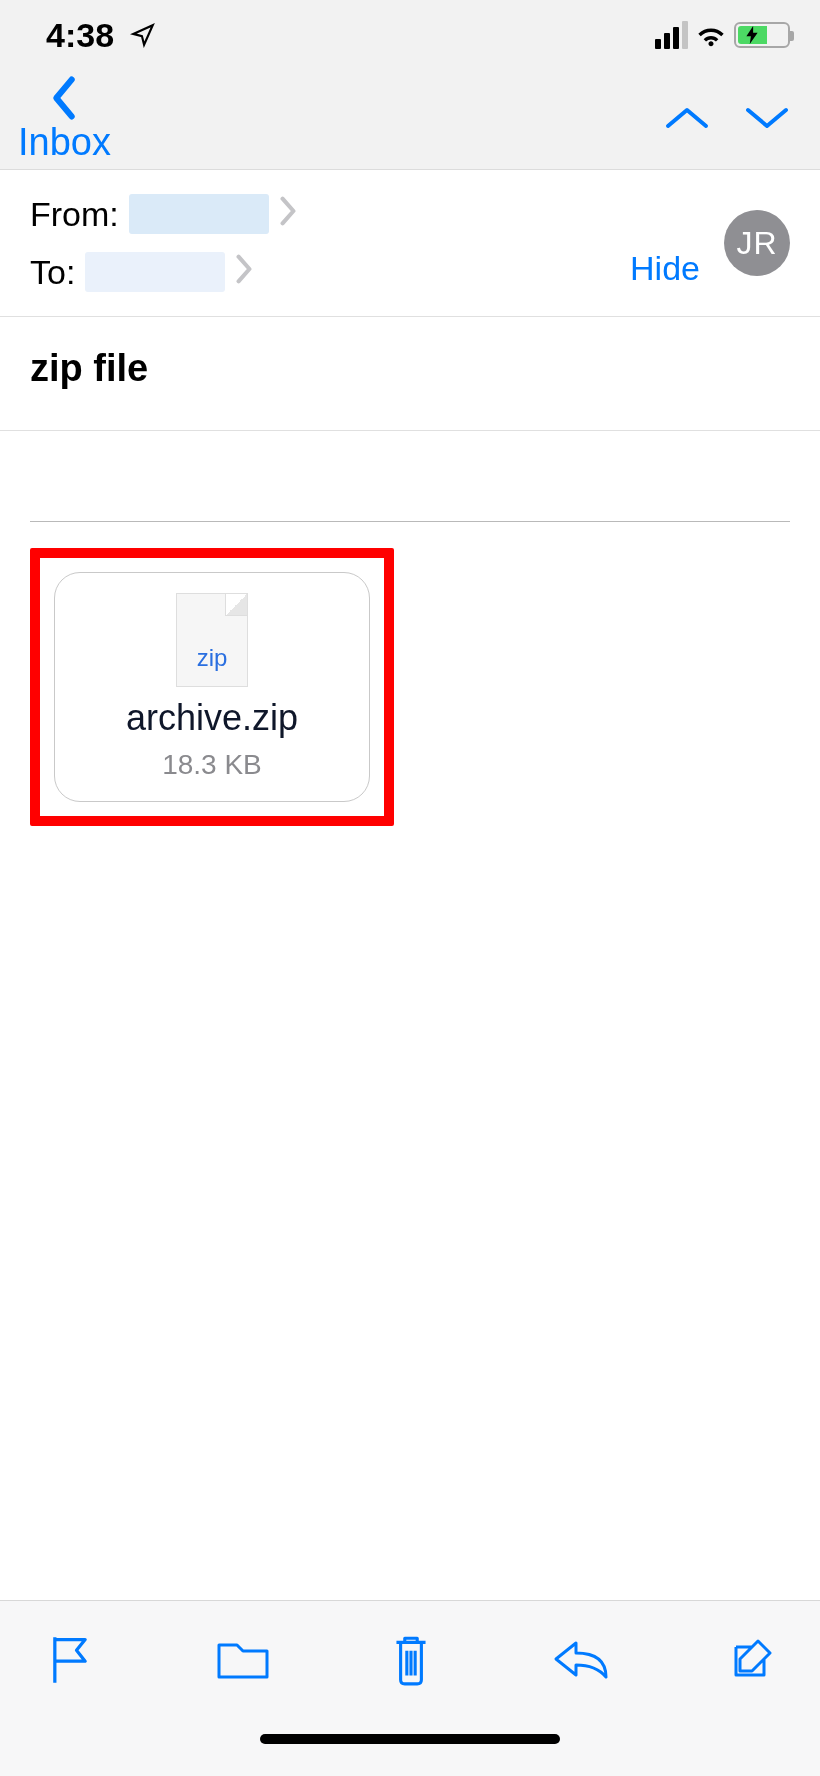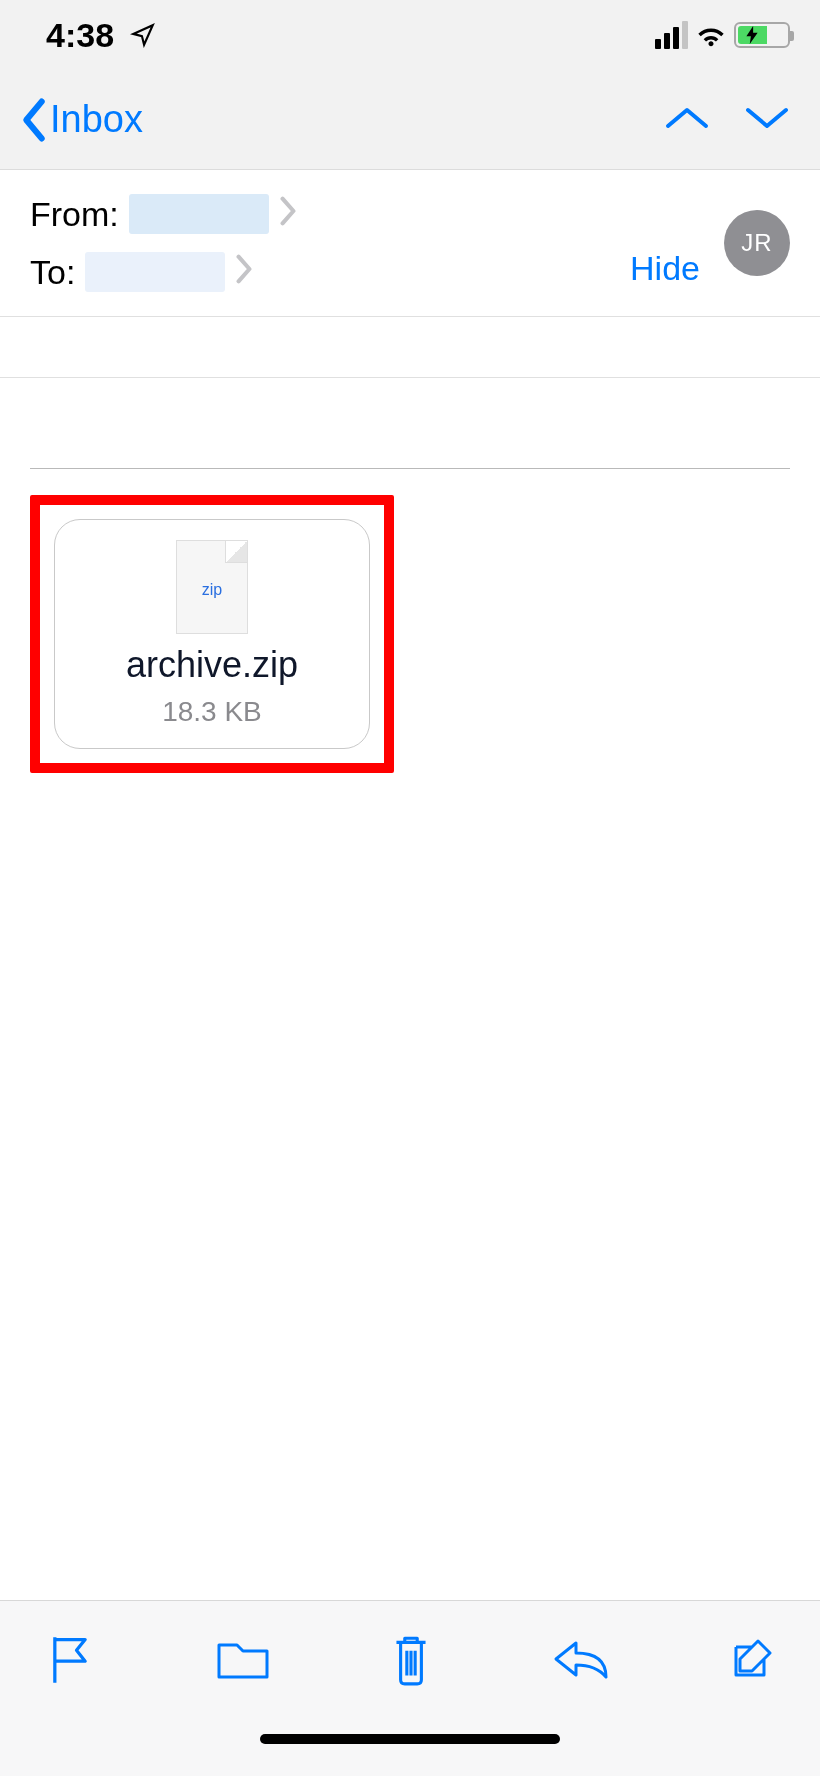--- a/index.html
+++ b/index.html
@@ -14,58 +14,58 @@
   .signal-bars span { width: 6px; background: #000; border-radius: 1px; }
   .signal-bars span:nth-child(1){height:10px;} .signal-bars span:nth-child(2){height:16px;} .signal-bars span:nth-child(3){height:22px;} .signal-bars span:nth-child(4){height:28px;background:#c4c4c4;}
   .wifi-svg { width: 34px; height: 24px; }
   .battery { width: 56px; height: 26px; border: 2px solid #a7a7a7; border-radius: 6px; position: relative; display:flex; align-items:center;}
   .battery::after { content: ""; position: absolute; right: -6px; top: 7px; width: 4px; height: 10px; background: #a7a7a7; border-radius: 0 2px 2px 0; }
   .battery-fill { position: absolute; left: 2px; top: 2px; bottom: 2px; width: 55%; background: #4cd964; border-radius: 3px 0 0 3px; display:flex; align-items:center; justify-content:center;}
   .bolt { color:#000; }
 
   
   .nav-bar { height: 100px; display: flex; align-items: center; justify-content: space-between; padding: 0 30px 0 18px; border-bottom: 1px solid #dcdcdc; }
-  .nav-back { display: flex; align-items: center; color: #007aff; font-size: 38px; gap: 0; }
+  .nav-back { display: flex; align-items: center; color: #007aff; font-size: 38px; gap: 0; flex-direction: column; }
   .nav-back svg { width: 32px; height: 46px; }
   .nav-arrows { display: flex; gap: 34px; }
   .nav-arrows .arrow { color:#007aff; }
   .nav-arrows svg { width: 46px; height: 30px; stroke:#007aff; }
 
   
   .content { flex: 1; background: #fff; overflow: hidden; position:relative;}
   .headers-block { padding: 24px 30px 24px 30px; border-bottom: 1px solid #e0e0e0; display:flex; }
   .headers-left { flex:1; display:flex; flex-direction:column; gap:18px;}
   .hdr-row { display: flex; align-items: center; gap: 10px; font-size: 34px; }
   .hdr-label { color: #000; }
   .hdr-redacted-from { width: 140px; height: 40px; background: #daeaf8; border-radius:3px;}
   .hdr-redacted-to { width: 140px; height: 40px; background: #eaf1fb; border-radius:3px;}
   .hdr-chevron svg { width: 18px; height: 30px; }
   .headers-right { display:flex; align-items:center; gap:24px;margin-left:22px;}
   .hide-link { color:#007aff; font-size:34px; align-self:flex-end; margin-bottom:4px;}
-  .avatar { width: 66px; height:66px; border-radius:50%; background:#8f8f93; color:#fff; display:flex; align-items:center; justify-content:center; font-size:24px; letter-spacing:1px;}
+  .avatar { width: 66px; height:66px; border-radius:50%; background:#8f8f93; color:#fff; display:flex; align-items:center; justify-content:center; font-size:32px; letter-spacing:1px;}
 
   .subject-block { padding: 30px 30px 30px 30px; border-bottom:1px solid #e0e0e0;}
   .subject { font-size:38px; font-weight:700; color:#000; margin-bottom:10px;}
   .datetime { font-size:34px; color:#8a8a8e;}
 
   .body-area { padding: 30px 30px; }
   .spacer { height:60px;}
   .hr-thin { height:1px; background:#b9b9b9; margin-bottom:26px;}
   .virus-row { display:flex; align-items:center; gap:18px; font-size:31px; color:#3a3a3a; }
   .env-wrap { position:relative; width:86px; height:58px;}
   .env-svg { width:86px; height:58px; }
   .check-badge { position:absolute; right:-8px; bottom:-8px; width:34px; height:34px; border-radius:50%; background:#2eb14a; display:flex; align-items:center; justify-content:center;}
   .check-badge svg{ width:20px; height:20px;}
   .avg-link { color:#2a3fc8; text-decoration:underline;}
 
   .highlight-box { border:10px solid #ff0000; margin-top:10px; width:364px; padding:14px; border-radius:2px;}
   .attachment { border:1px solid #c9c9c9; border-radius:26px; width:100%; height:230px; display:flex; flex-direction:column; align-items:center; justify-content:center; gap:10px;}
   .file-icon { width:72px; height:94px; background:#f6f6f6; border:1px solid #dedede; position:relative; display:flex; align-items:center; justify-content:center;}
   .file-fold { position:absolute; top:0; right:0; width:22px; height:22px; background:linear-gradient(135deg,#fff 0 50%, #e6e6e6 50% 100%); border-left:1px solid #dedede; border-bottom:1px solid #dedede;}
-  .file-ext { color:#2a6fe0; font-size:16px; position:relative; top:3px;}
+  .file-ext { color:#2a6fe0; font-size:24px; position:relative; top:18px;}
   .att-name { font-size:36px; color:#0f172a;}
   .att-size { font-size:28px; color:#8a8a8e;}
 
   
   .toolbar { height: 120px; background:#f7f7f8; border-top:1px solid #d8d8d8; display:flex; align-items:center; justify-content:space-between; padding:0 44px;}
   .tb-btn { color:#007aff; }
   .tb-btn svg { width:52px; height:52px; stroke:#007aff;}
   .folder-btn svg{width:56px;height:48px;}
   .trash-btn svg{width:44px;height:54px;}
   .reply-btn svg{width:58px;height:48px;}
@@ -151,20 +151,21 @@
     </div>
     <div class="headers-right">
       <span class="hide-link">Hide</span>
       <div class="avatar">
         <span>JR</span>
       </div>
     </div>
   </div>
 
   <div class="subject-block">
+    <div class="subject">zip file</div>
   </div>
 
   <div class="body-area">
     <div class="spacer"></div>
     <div class="hr-thin"></div>
 
     <div class="highlight-box">
       <div class="attachment">
         <div class="file-icon">
           <div class="file-fold"></div>

